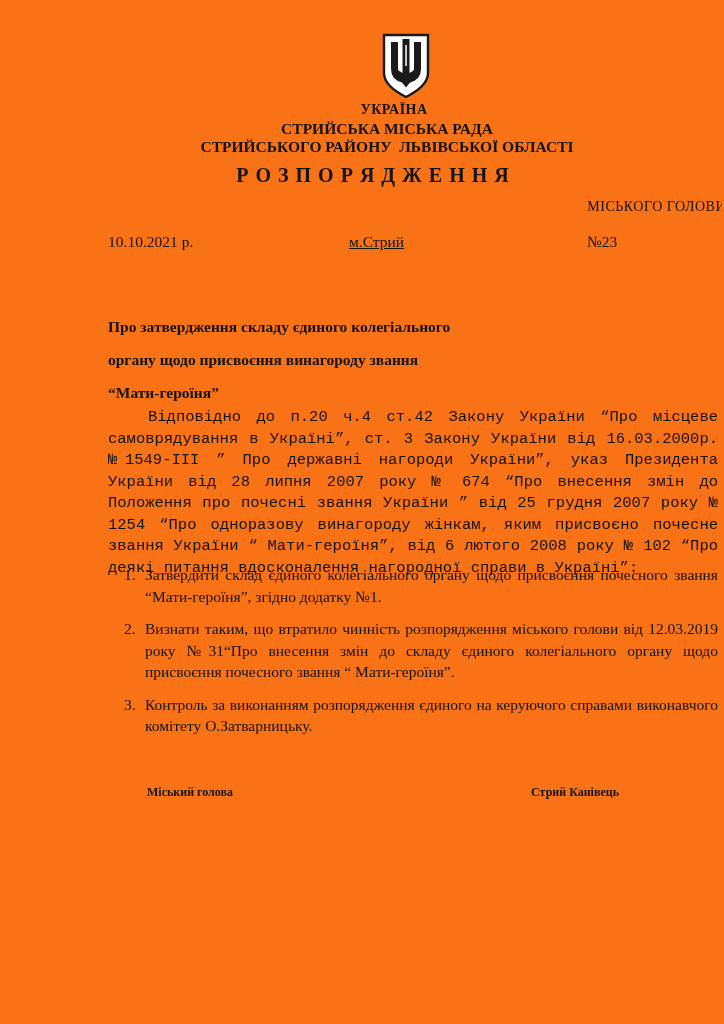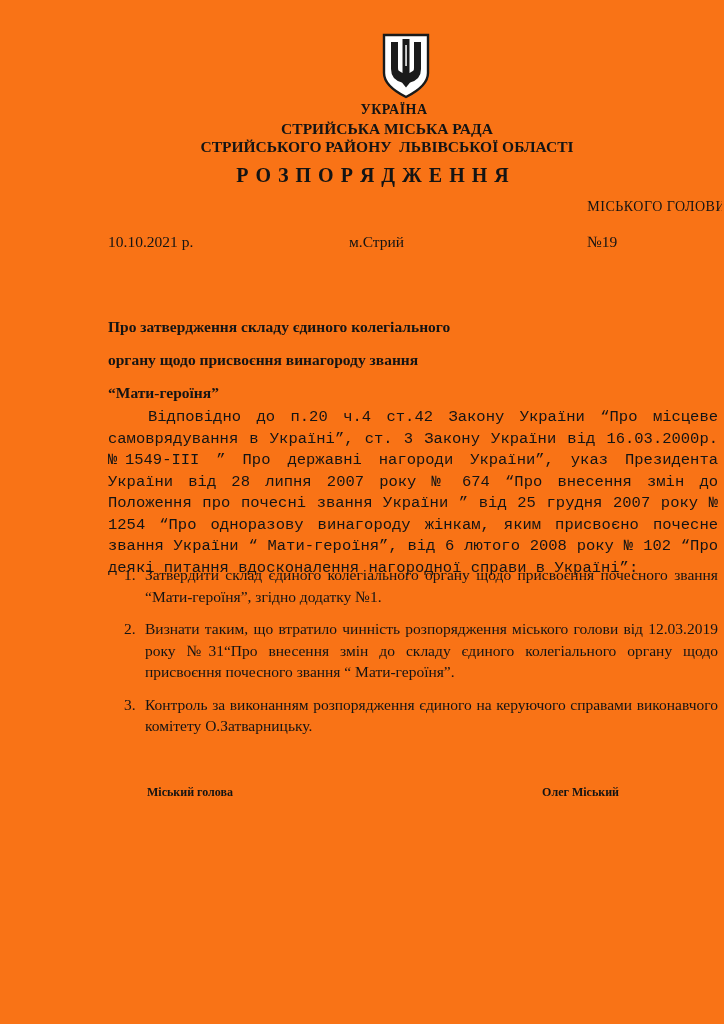--- a/index.html
+++ b/index.html
@@ -15,21 +15,21 @@
   }
   .cline { position:absolute; left:0; width:724px; text-align:center; white-space:pre-wrap; }
   .country  { top:100px; font-weight:bold; font-size:14px; letter-spacing:0.5px; transform:translateX(30px); }
   .org1     { top:118px; font-weight:bold; font-size:15.5px; transform:translateX(23px); }
   .org2     { top:136px; font-weight:bold; font-size:15.5px; transform:translateX(23px); }
   .doctype  { top:162px; font-weight:bold; font-size:20px; letter-spacing:1px; transform:translateX(9px); white-space:pre; }
   .subtype  { top:197px; font-size:14px; letter-spacing:0.5px;text-align:right; }
   .emblem   { position:absolute; left:378px; top:31px; width:52px; height:66px; }
   .meta     { position:absolute; top:231px; font-size:15.5px; }
   .meta-date  { left:106px; }
-  .meta-place { left:347px; }
+  .meta-place { left:347px;text-decoration:underline; }
   .meta-num   { left:585px; }
   .subject {
     position:absolute; left:106px; top:308px; width:480px;
     font-weight:bold; font-size:15.5px; line-height:33px;
   }
   .preamble {
     position:absolute; left:106px; top:405px; width:610px;
     font-size:15.5px; line-height:21.5px;
     text-align:justify; text-indent:40px;font-family:Liberation Mono, monospace;
   }
@@ -59,21 +59,21 @@
   </div>
 
   <div class="cline country">УКРАЇНА</div>
   <div class="cline org1">СТРИЙСЬКА МІСЬКА РАДА</div>
   <div class="cline org2">СТРИЙСЬКОГО РАЙОНУ  ЛЬВІВСЬКОЇ ОБЛАСТІ</div>
   <div class="cline doctype">Р О З П О Р Я Д Ж Е Н Н Я</div>
   <div class="cline subtype">МІСЬКОГО ГОЛОВИ</div>
 
   <div class="meta meta-date">10.10.2021 р.</div>
   <div class="meta meta-place">м.Стрий</div>
-  <div class="meta meta-num">№19</div>
+  <div class="meta meta-num">№23</div>
 
   <div class="subject">
     <div>Про затвердження складу єдиного колегіального</div>
     <div>органу щодо присвоєння винагороду звання</div>
     <div>“Мати-героїня”</div>
   </div>
 
   <div class="preamble">Відповідно до п.20 ч.4 ст.42 Закону України “Про місцеве самоврядування в Україні”, ст. 3 Закону України від 16.03.2000р. №1549-ІІІ ” Про державні нагороди України”, указ Президента України від 28 липня 2007 року № 674 “Про внесення змін до Положення про почесні звання України ” від 25 грудня 2007 року № 1254 “Про одноразову винагороду жінкам, яким присвоєно почесне звання України “ Мати-героїня”, від 6 лютого 2008 року № 102 “Про деякі питання вдосконалення нагородної справи в Україні”:</div>
 
   <div class="items">
@@ -86,16 +86,16 @@
       <span class="txt">Визнати таким, що втратило чинність розпорядження міського голови від 12.03.2019 року №31“Про внесення змін до складу єдиного колегіального органу щодо присвоєння почесного звання “ Мати-героїня”.</span>
     </div>
     <div class="item">
       <span class="num">3.</span>
       <span class="txt">Контроль за виконанням розпорядження єдиного на керуючого справами виконавчого комітету О.Затварницьку.</span>
     </div>
   </div>
 
   <div class="sig">
     <span>Міський голова</span>
-    <span>Олег Міський</span>
+    <span>Стрий Канівець</span>
   </div>
 
 </div>
 
 </body></html>

